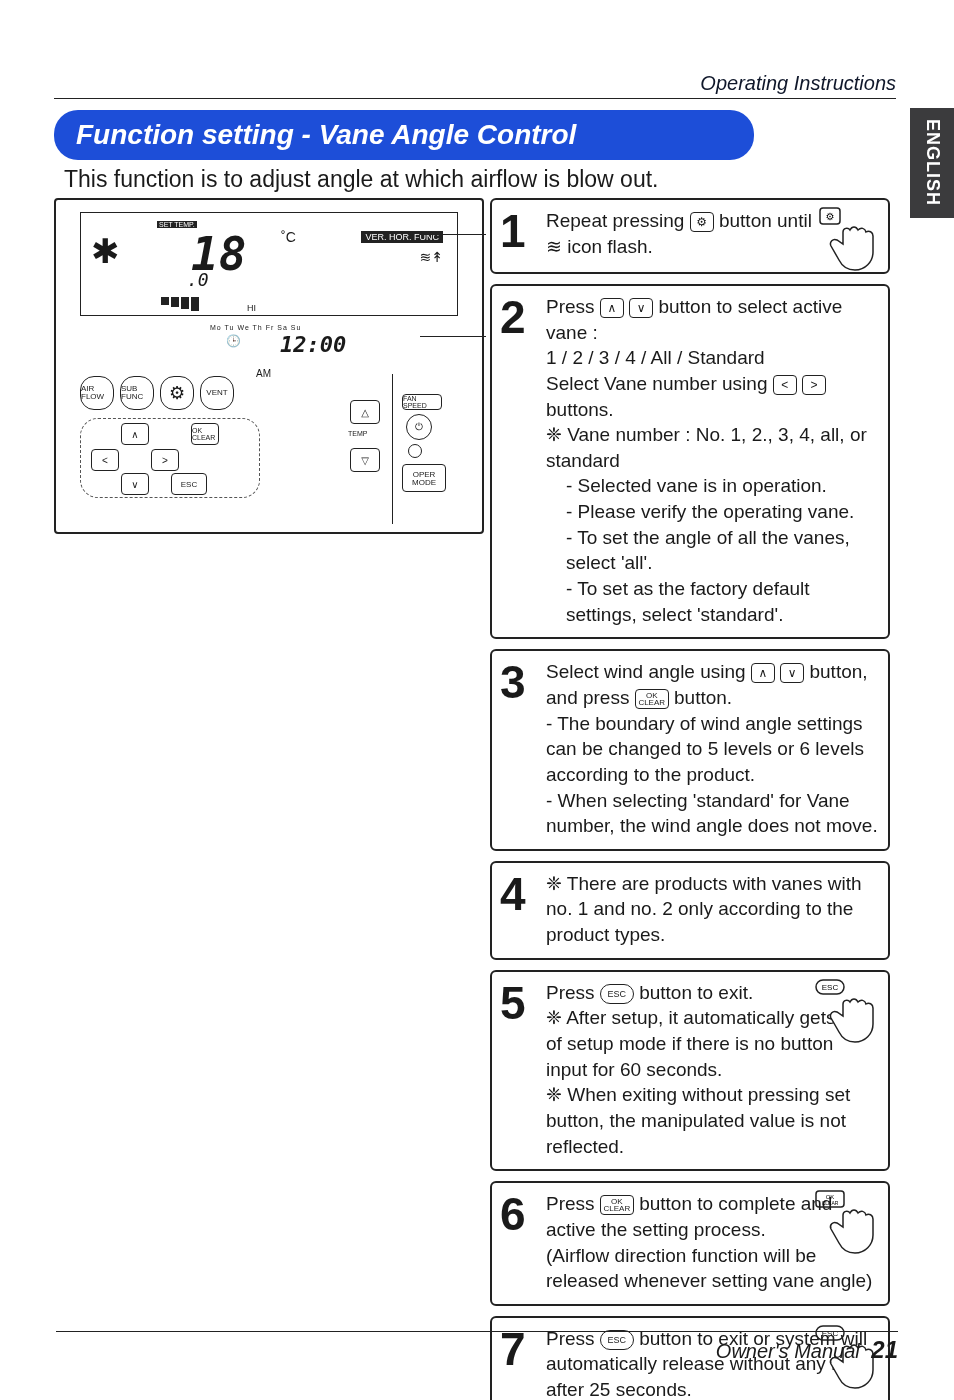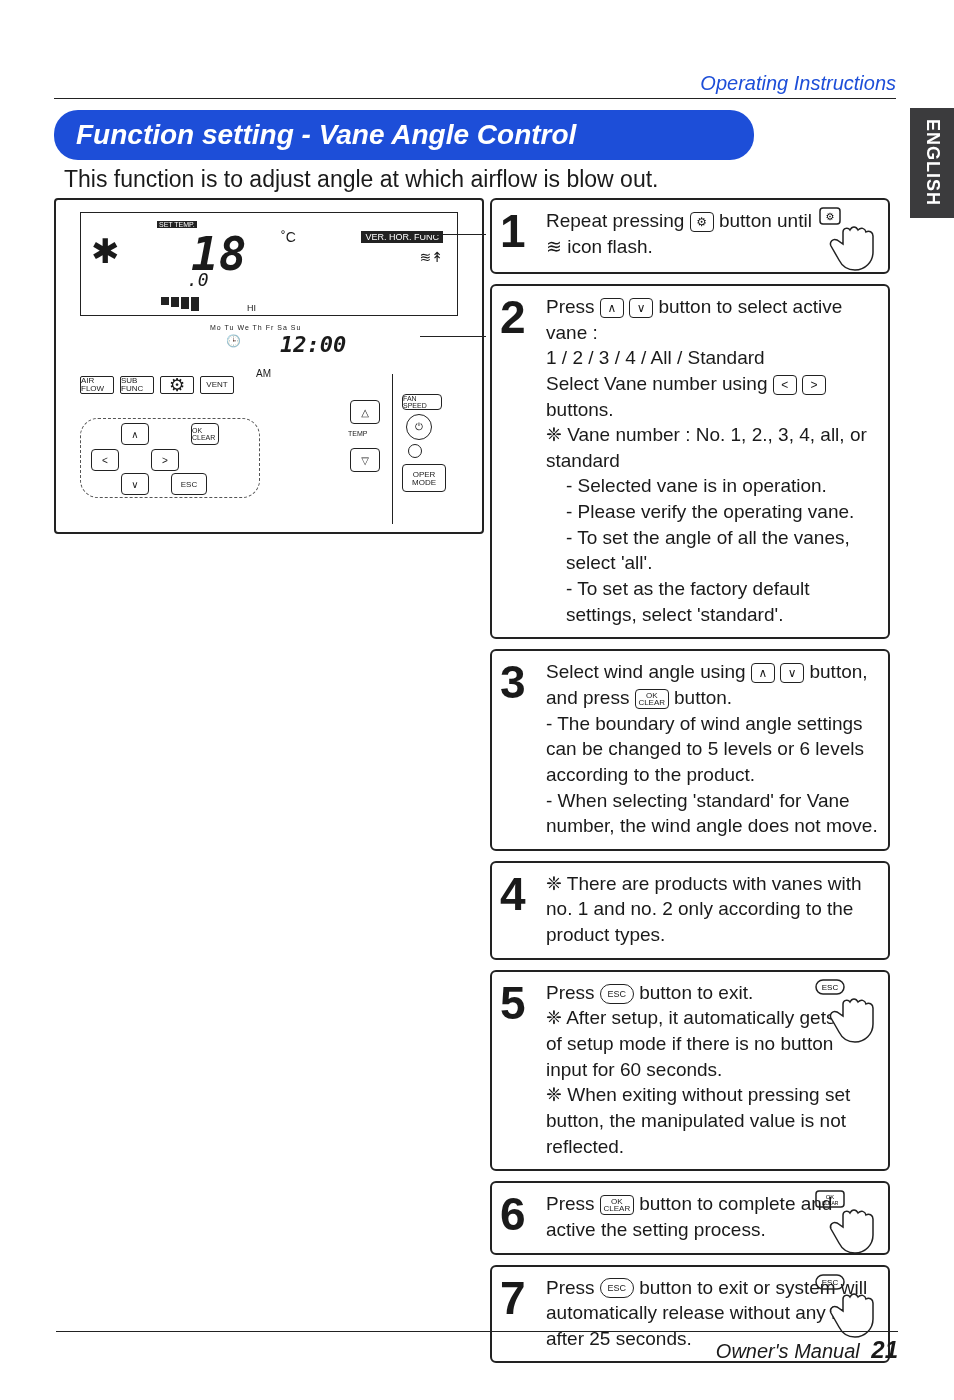--- a/index.html
+++ b/index.html
@@ -15,21 +15,21 @@
     height: 1400px;
     position: relative;
     padding: 40px 56px 40px 56px;
   }
   .header-right {
     position: absolute;
     top: 72px;
     right: 58px;
     font-style: italic;
     font-size: 20px;
-    color: #1d4ed8;
+    color: #0f172a;
   }
   .hr-top {
     position: absolute;
     top: 98px;
     left: 54px;
     right: 58px;
     border-top: 1.5px solid #222;
   }
   .tab-english {
     position: absolute;
@@ -158,21 +158,21 @@
     left: 130px; top: 0; font-size: 7px; letter-spacing: 1px;
   }
   .device-lower .timeval { position:absolute; left:200px; top:8px; font-family:monospace; font-weight:bold; font-style:italic; font-size:22px;}
   .device-lower .am { position:absolute; left:176px; top:10px; font-size:10px;margin-top:34px;}
   .btn-row {
     position: absolute;
     top: 52px; left: 0;
     display: flex; gap: 6px;
   }
   .btn-row .sq {
-    width: 34px; height: 18px; border: 1.5px solid #222; border-radius: 2px;
+    width: 34px; height: 34px; border: 1.5px solid #222; border-radius: 14px;
     font-size: 8px; display:flex; flex-direction:column; align-items:center; justify-content:center;
     line-height: 1;
   }
   .btn-row .sq.gear{ font-size:18px; }
   .nav-cluster {
     position: absolute;
     top: 94px; left: 0px;
     width: 180px; height: 80px;
     border: 1.5px dashed #555;
     border-radius: 18px;
@@ -354,21 +354,21 @@
     <span style="padding-left:0px;display:block;">❈ There are products with vanes with no. 1 and no. 2 only according to the product types.</span></div>
     <div class="step" id="step-4">
       <div class="num">5</div>
     <span style="">Press <span class="inline-icon esc">ESC</span> button to exit.</span><span style="padding-left:0px;display:block;">❈ After setup, it automatically gets out of setup mode if there is no button input for 60 seconds.</span><span style="padding-left:0px;display:block;">❈ When exiting without pressing set button, the manipulated value is not reflected.</span><svg class="hand-svg" viewBox="0 0 70 70">
           <rect x="2" y="4" width="28" height="14" rx="7" fill="none" stroke="#222" stroke-width="1.5"></rect>
           <text x="16" y="14" font-size="8" text-anchor="middle">ESC</text>
           <path d="M36 26 c2 -4 6 -4 8 0 c3 -3 7 -2 8 2 c3 -2 7 0 7 4 l0 16 c0 10 -8 18 -18 18 c-7 0 -13 -4 -16 -10 l-8 -14 c-2 -4 2 -8 6 -6 l6 4 l0 -12 c0 -4 5 -5 7 -2 z" fill="#fff" stroke="#222" stroke-width="1.5"></path>
         </svg></div>
     <div class="step" id="step-5">
       <div class="num">6</div>
-    <span style="">Press <span class="inline-icon ok">OK CLEAR</span> button to complete and active the setting process.</span><svg class="hand-svg" viewBox="0 0 70 70">
+    <span style="">Press <span class="inline-icon ok">OK CLEAR</span> button to complete and active the setting process.</span><span style="display:block;">(Airflow direction function will be released whenever setting vane angle)</span><svg class="hand-svg" viewBox="0 0 70 70">
           <rect x="2" y="4" width="28" height="16" rx="3" fill="none" stroke="#222" stroke-width="1.5"></rect>
           <text x="16" y="12" font-size="6" text-anchor="middle">OK</text>
           <text x="16" y="18" font-size="5" text-anchor="middle">CLEAR</text>
           <path d="M36 26 c2 -4 6 -4 8 0 c3 -3 7 -2 8 2 c3 -2 7 0 7 4 l0 16 c0 10 -8 18 -18 18 c-7 0 -13 -4 -16 -10 l-8 -14 c-2 -4 2 -8 6 -6 l6 4 l0 -12 c0 -4 5 -5 7 -2 z" fill="#fff" stroke="#222" stroke-width="1.5"></path>
         </svg></div>
     <div class="step" id="step-6">
       <div class="num">7</div>
     <span style="">Press <span class="inline-icon esc">ESC</span> button to exit or system will automatically release without any input after 25 seconds.</span><svg class="hand-svg" viewBox="0 0 70 70">
           <rect x="2" y="4" width="28" height="14" rx="7" fill="none" stroke="#222" stroke-width="1.5"></rect>
           <text x="16" y="14" font-size="8" text-anchor="middle">ESC</text>

